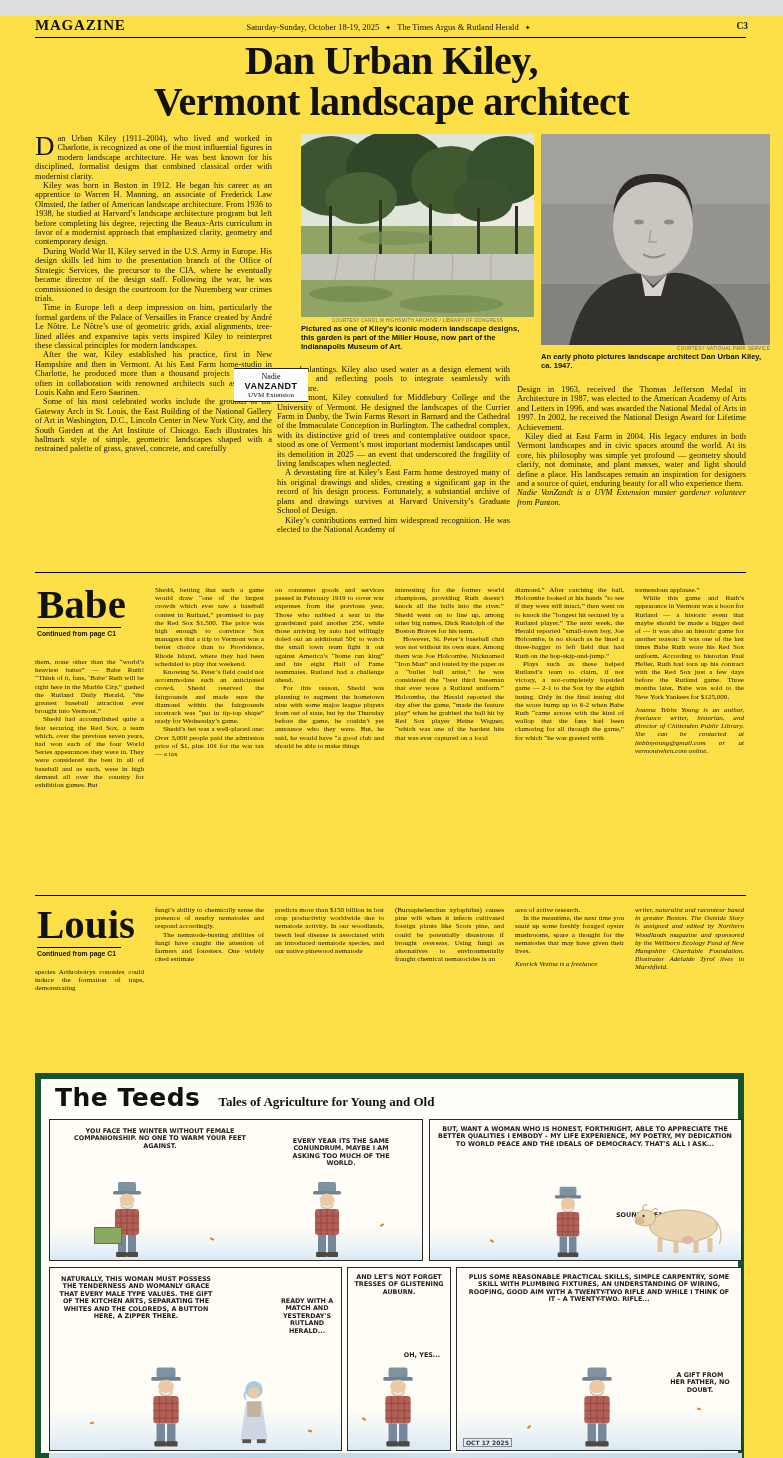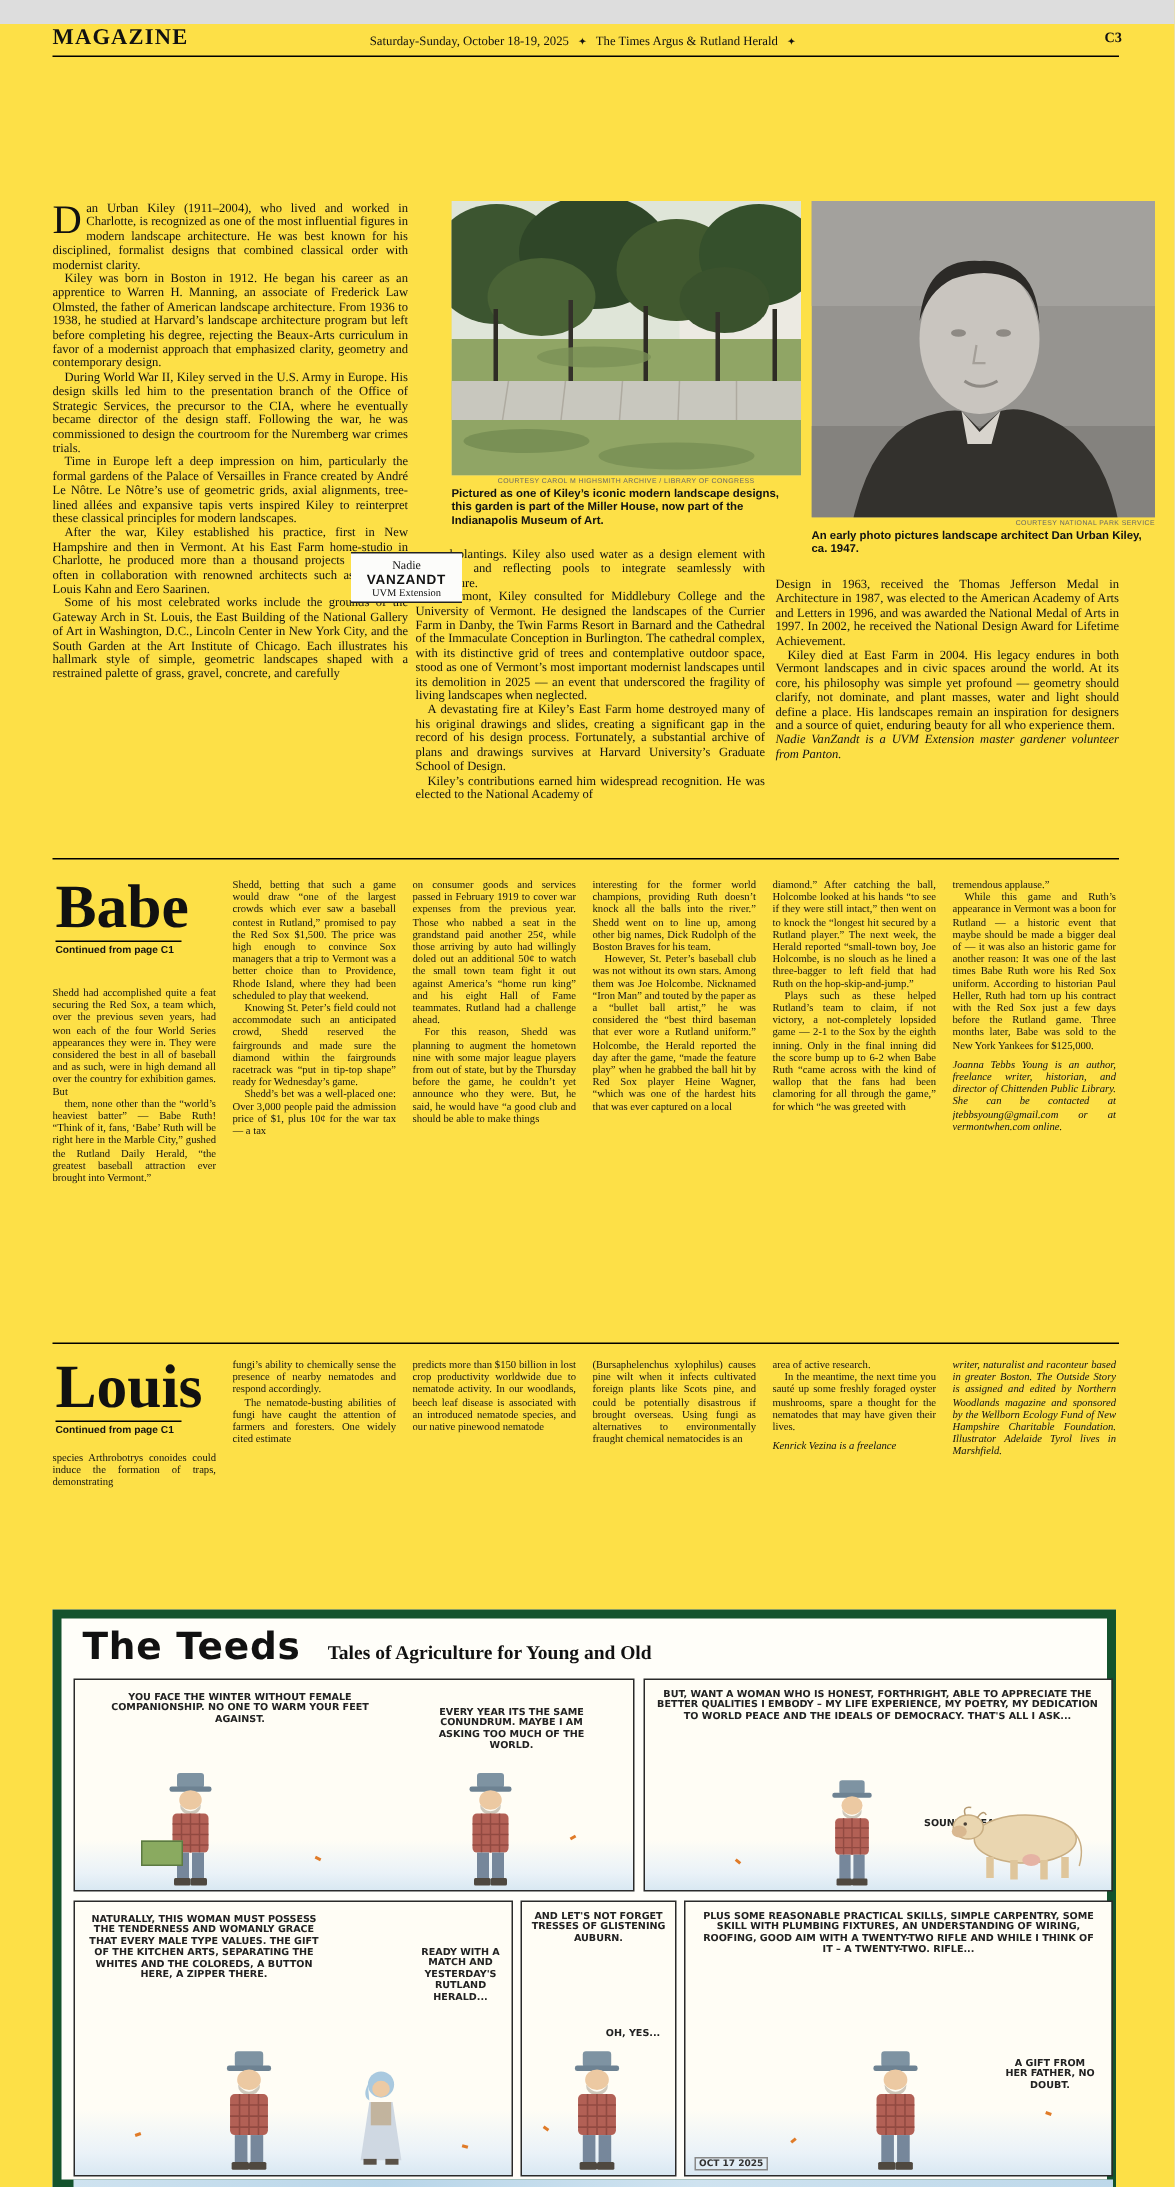--- a/index.html
+++ b/index.html
@@ -93,20 +93,24 @@
 
 <div id="page">
 
   <div class="hdr-section">MAGAZINE</div>
   <div class="hdr-center">
     <span>Saturday-Sunday, October 18-19, 2025</span><span class="diamond">✦</span><span>The Times Argus &amp; Rutland Herald</span><span class="diamond">✦</span>
   </div>
   <div class="hdr-page">C3</div>
   <div class="hdr-rule"></div>
 
+  <h1 id="headline">
+    <span>Dan Urban Kiley,</span><br>
+    <span>Vermont landscape architect</span>
+  </h1>
 
   <div class="col main-size main-col1">
       <p class="para dropcap">Dan Urban Kiley (1911–2004), who lived and worked in Charlotte, is recognized as one of the most influential figures in modern landscape architecture. He was best known for his disciplined, formalist designs that combined classical order with modernist clarity.</p>
       <p class="para">Kiley was born in Boston in 1912. He began his career as an apprentice to Warren H. Manning, an associate of Frederick Law Olmsted, the father of American landscape architecture. From 1936 to 1938, he studied at Harvard’s landscape architecture program but left before completing his degree, rejecting the Beaux-Arts curriculum in favor of a modernist approach that emphasized clarity, geometry and contemporary design.</p>
       <p class="para">During World War II, Kiley served in the U.S. Army in Europe. His design skills led him to the presentation branch of the Office of Strategic Services, the precursor to the CIA, where he eventually became director of the design staff. Following the war, he was commissioned to design the courtroom for the Nuremberg war crimes trials.</p>
       <p class="para">Time in Europe left a deep impression on him, particularly the formal gardens of the Palace of Versailles in France created by André Le Nôtre. Le Nôtre’s use of geometric grids, axial alignments, tree-lined allées and expansive tapis verts inspired Kiley to reinterpret these classical principles for modern landscapes.</p>
       <p class="para">After the war, Kiley established his practice, first in New Hampshire and then in Vermont. At his East Farm home-studio in Charlotte, he produced more than a thousand projects worldwide, often in collaboration with renowned architects such as I.M. Pei, Louis Kahn and Eero Saarinen.</p>
       <p class="para">Some of his most celebrated works include the grounds of the Gateway Arch in St. Louis, the East Building of the National Gallery of Art in Washington, D.C., Lincoln Center in New York City, and the South Garden at the Art Institute of Chicago. Each illustrates his hallmark style of simple, geometric landscapes shaped with a restrained palette of grass, gravel, concrete, and carefully</p>
     </div>
 
@@ -179,22 +183,22 @@
     <div class="b1">Nadie</div>
     <div class="b2">VANZANDT</div>
     <div class="b3">UVM Extension</div>
   </aside>
 
   <div class="hrline" style="top:556px"></div>
 
   <h2 class="sec-title babe-title">Babe</h2>
   <div class="continued babe-cont">Continued from page C1</div>
   <div class="col small-size bc bc1">
+      <p class="para">them, none other than the “world’s heaviest batter” — Babe Ruth! “Think of it, fans, ‘Babe’ Ruth will be right here in the Marble City,” gushed the Rutland Daily Herald, “the greatest baseball attraction ever brought into Vermont.”</p>
       <p class="para">Shedd had accomplished quite a feat securing the Red Sox, a team which, over the previous seven years, had won each of the four World Series appearances they were in. They were considered the best in all of baseball and as such, were in high demand all over the country for exhibition games. But</p>
-      <p class="para">them, none other than the “world’s heaviest batter” — Babe Ruth! “Think of it, fans, ‘Babe’ Ruth will be right here in the Marble City,” gushed the Rutland Daily Herald, “the greatest baseball attraction ever brought into Vermont.”</p>
     </div>
   <div class="col small-size bc bc2">
       <p class="para">Shedd, betting that such a game would draw “one of the largest crowds which ever saw a baseball contest in Rutland,” promised to pay the Red Sox $1,500. The price was high enough to convince Sox managers that a trip to Vermont was a better choice than to Providence, Rhode Island, where they had been scheduled to play that weekend.</p>
       <p class="para">Knowing St. Peter’s field could not accommodate such an anticipated crowd, Shedd reserved the fairgrounds and made sure the diamond within the fairgrounds racetrack was “put in tip-top shape” ready for Wednesday’s game.</p>
       <p class="para">Shedd’s bet was a well-placed one: Over 3,000 people paid the admission price of $1, plus 10¢ for the war tax — a tax</p>
     </div>
   <div class="col small-size bc bc3">
       <p class="para">on consumer goods and services passed in February 1919 to cover war expenses from the previous year. Those who nabbed a seat in the grandstand paid another 25¢, while those arriving by auto had willingly doled out an additional 50¢ to watch the small town team fight it out against America’s “home run king” and his eight Hall of Fame teammates. Rutland had a challenge ahead.</p>
       <p class="para">For this reason, Shedd was planning to augment the hometown nine with some major league players from out of state, but by the Thursday before the game, he couldn’t yet announce who they were. But, he said, he would have “a good club and should be able to make things</p>
     </div>

